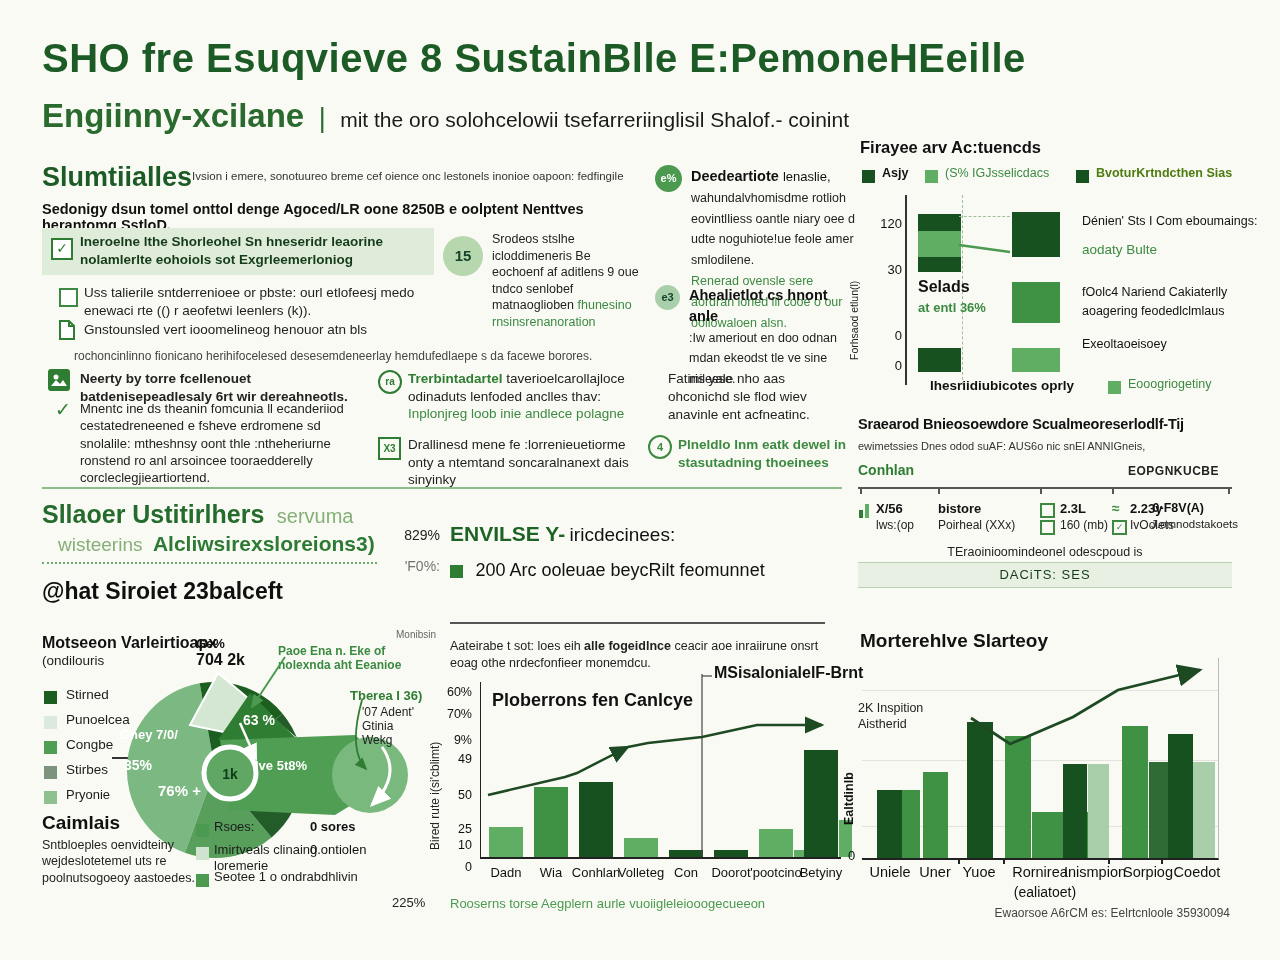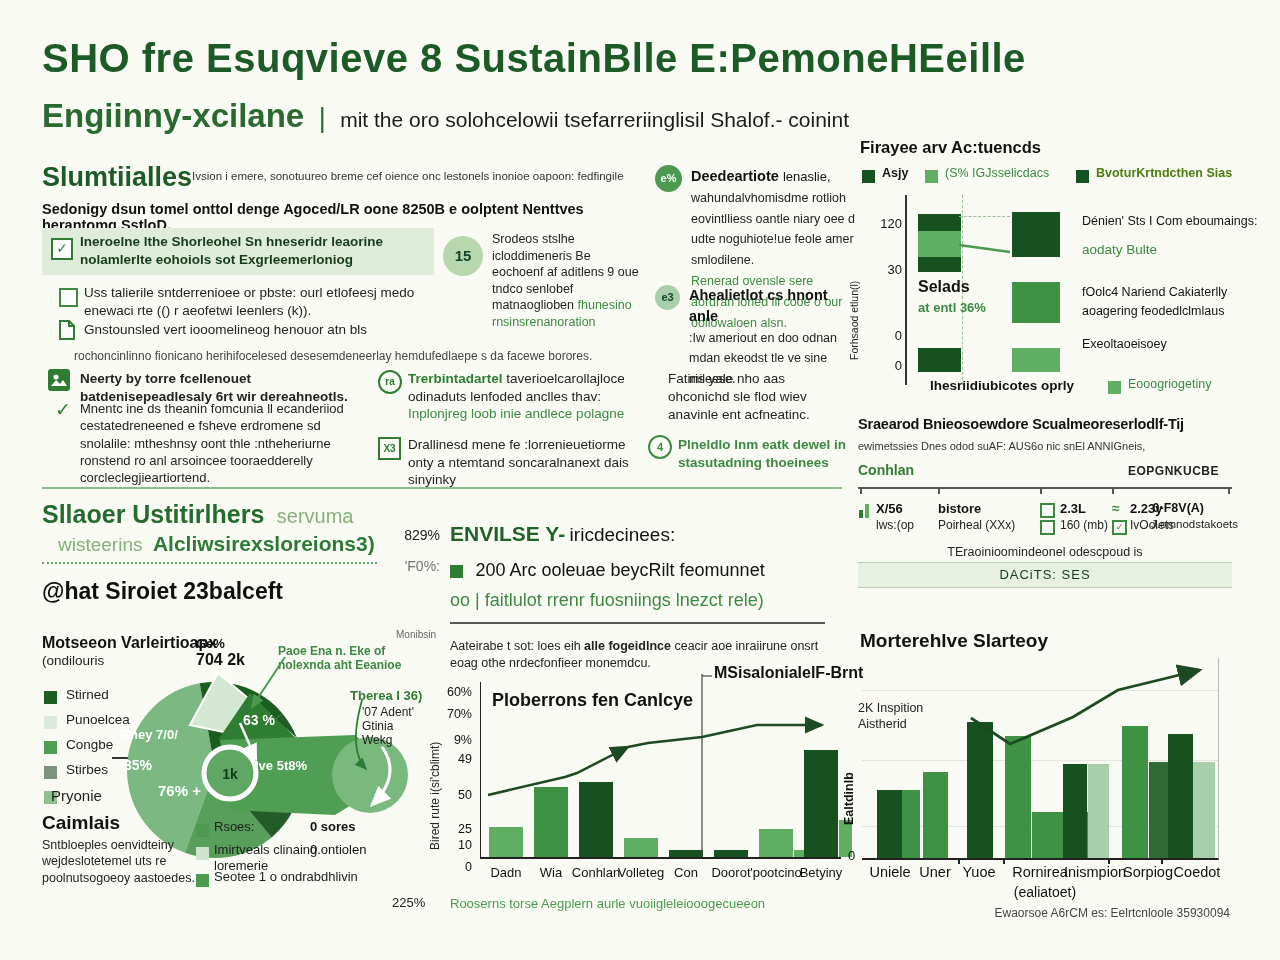--- a/index.html
+++ b/index.html
@@ -113,42 +113,41 @@
   <div class="abs" style="left:396px;top:629px;font-size:10px;color:#666">Monibsin</div>
 
   <div class="abs" style="left:450px;top:522px;white-space:nowrap">
     <span class="b" style="font-size:21px;color:#1e6325">ENVILSE Y-</span>
     <span style="font-size:19px;color:#111">iricdecinees:</span>
   </div>
   <div class="abs" style="left:450px;top:560px;white-space:nowrap">
     <span class="sq" style="background:#2e7d32;margin-right:8px"></span>
     <span style="font-size:18px;color:#111">200 Arc ooleuae beycRilt feomunnet</span>
   </div>
-  <div class="abs green" style="left:450px;top:590px;font-size:18px">oo | faitlulot rrenr fuosniings lnezct rele)</div>
   <div class="abs" style="left:450px;top:622px;width:375px;height:1.5px;background:#555"></div>
   <div class="abs" style="left:450px;top:638px;width:392px;font-size:12.5px;color:#222;line-height:1.35">
     <span>Aateirabe t sot: loes eih </span><span class="b">alle fogeidlnce</span><span> ceacir aoe inraiirune onsrt eoag othe nrdecfonfieer monemdcu.</span>
   </div>
 
   <div class="abs b" style="left:42px;top:634px;font-size:16px;color:#111">Motseeon Varleirtioapx</div>
   <div class="abs" style="left:42px;top:653px;font-size:13.5px;color:#222">(ondilouris</div>
   <div class="abs b" style="left:196px;top:636px;font-size:13px;color:#111">Ge%</div>
   <div class="abs b" style="left:196px;top:651px;font-size:16px;color:#111">704 2k</div>
   <div class="abs b green" style="left:278px;top:644px;width:128px;font-size:12px;line-height:1.2">Paoe Ena n. Eke of nolexnda aht Eeanioe</div>
 
   <div class="abs" style="left:44px;top:688px"><span class="sq" style="background:#1b5e20"></span></div>
   <div class="abs" style="left:66px;top:687px;font-size:13.5px">Stirned</div>
   <div class="abs" style="left:44px;top:713px"><span class="sq" style="background:#dceadd"></span></div>
   <div class="abs" style="left:66px;top:712px;font-size:13.5px">Punoelcea</div>
   <div class="abs" style="left:44px;top:738px"><span class="sq" style="background:#4f9e53"></span></div>
   <div class="abs" style="left:66px;top:737px;font-size:13.5px">Congbe</div>
   <div class="abs" style="left:44px;top:763px"><span class="sq" style="background:#7d937d"></span></div>
   <div class="abs" style="left:66px;top:762px;font-size:13.5px">Stirbes</div>
   <div class="abs" style="left:44px;top:788px"><span class="sq" style="background:#8fc08f"></span></div>
-  <div class="abs" style="left:51px;top:787px;font-size:15px">Pryonie</div>
+  <div class="abs" style="left:66px;top:787px;font-size:13px">Pryonie</div>
   <div class="abs" style="left:112px;top:757px;width:22px;height:1.5px;background:#333"></div>
 
   <svg class="abs" style="left:100px;top:655px" width="320" height="215" viewBox="0 0 320 215">
     <defs>
       <marker id="ag" markerWidth="8" markerHeight="8" refX="6" refY="3" orient="auto">
           <path d="M0,0 L7,3 L0,6 z" fill="#4b9a50"></path>
         </marker>
       <marker id="aw" markerWidth="8" markerHeight="8" refX="6" refY="3" orient="auto">
           <path d="M0,0 L7,3 L0,6 z" fill="#fff"></path>
         </marker>

